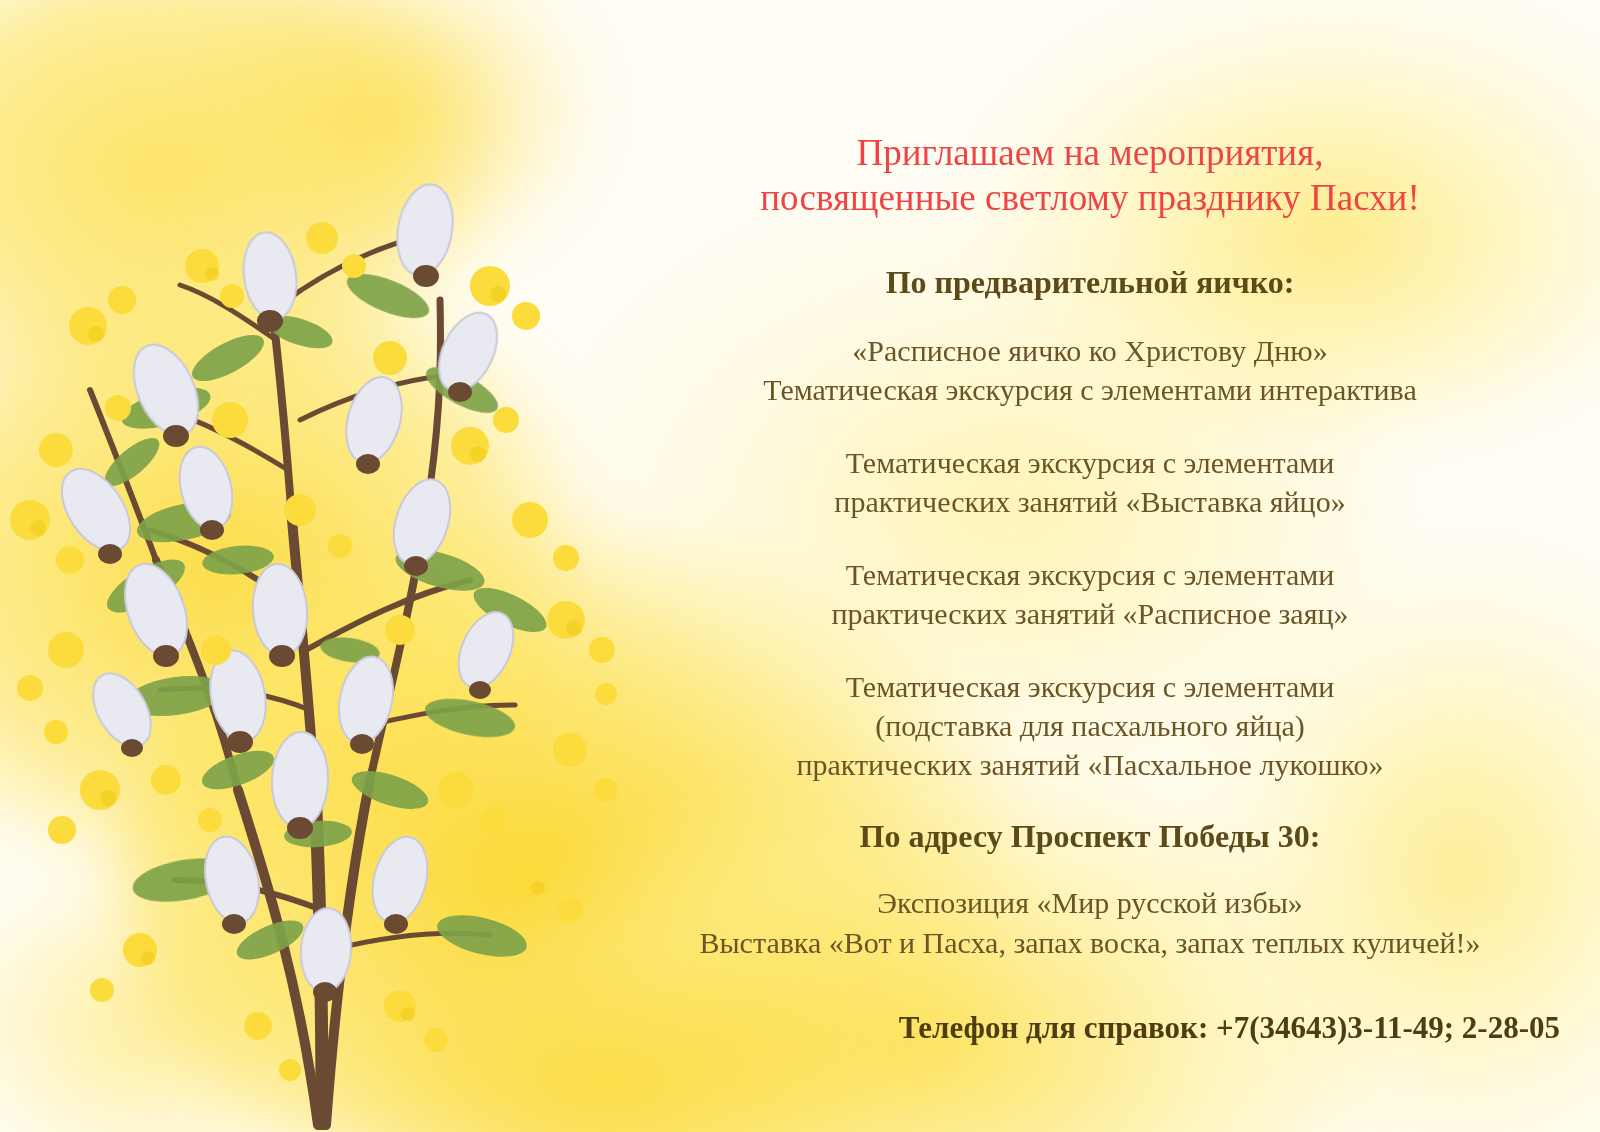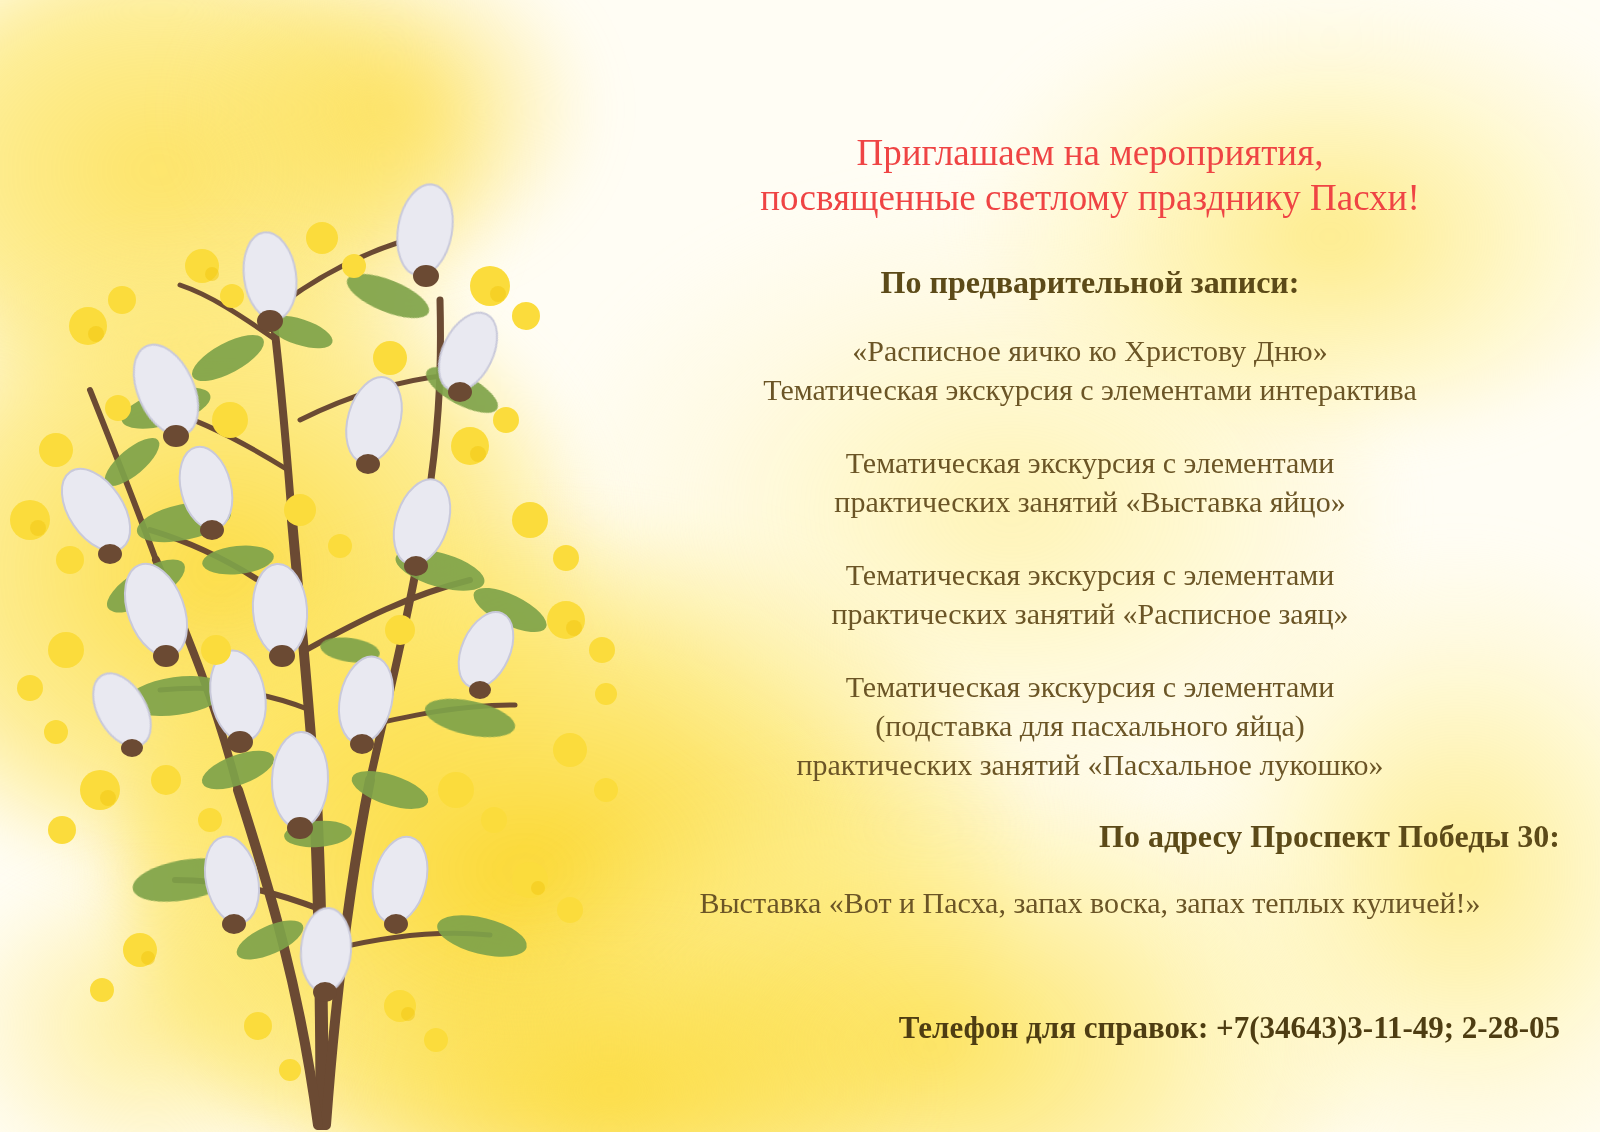--- a/index.html
+++ b/index.html
@@ -150,21 +150,20 @@
   }
   .item span { display: block; }
 
   .addr-head {
     font-family: "Liberation Serif", serif;
     font-weight: bold;
     font-size: 32px;
     color: #5c4a18;
     margin-top: 18px;
     margin-bottom: 28px;
-    text-align: right;
   }
 
   .expo {
     font-family: "Liberation Serif", serif;
     font-size: 30px;
     line-height: 1.32;
     color: #6b5526;
   }
   .expo span { display: block; }
 
@@ -348,21 +347,21 @@
   </svg>
 
 
   <div class="content">
 
     <div class="headline">
       <span class="l1">Приглашаем на мероприятия,</span>
       <span class="l2">посвященные светлому празднику Пасхи!</span>
     </div>
 
-    <div class="subhead">По предварительной записи:</div>
+    <div class="subhead">По предварительной яичко:</div>
 
     <div class="item">
       <span>«Расписное яичко ко Христову Дню»</span>
       <span>Тематическая экскурсия с элементами интерактива</span>
     </div>
 
     <div class="item">
       <span>Тематическая экскурсия с элементами</span>
       <span>практических занятий «Выставка яйцо»</span>
     </div>
@@ -374,19 +373,20 @@
 
     <div class="item">
       <span>Тематическая экскурсия с элементами</span>
       <span>(подставка для пасхального яйца)</span>
       <span>практических занятий «Пасхальное лукошко»</span>
     </div>
 
     <div class="addr-head">По адресу Проспект Победы 30:</div>
 
     <div class="expo">
+      <span>Экспозиция «Мир русской избы»</span>
       <span>Выставка «Вот и Пасха, запах воска, запах теплых куличей!»</span>
     </div>
   </div>
 
   <div class="phone">Телефон для справок: +7(34643)3-11-49; 2-28-05</div>
 
 </div>
 
 </body></html>

